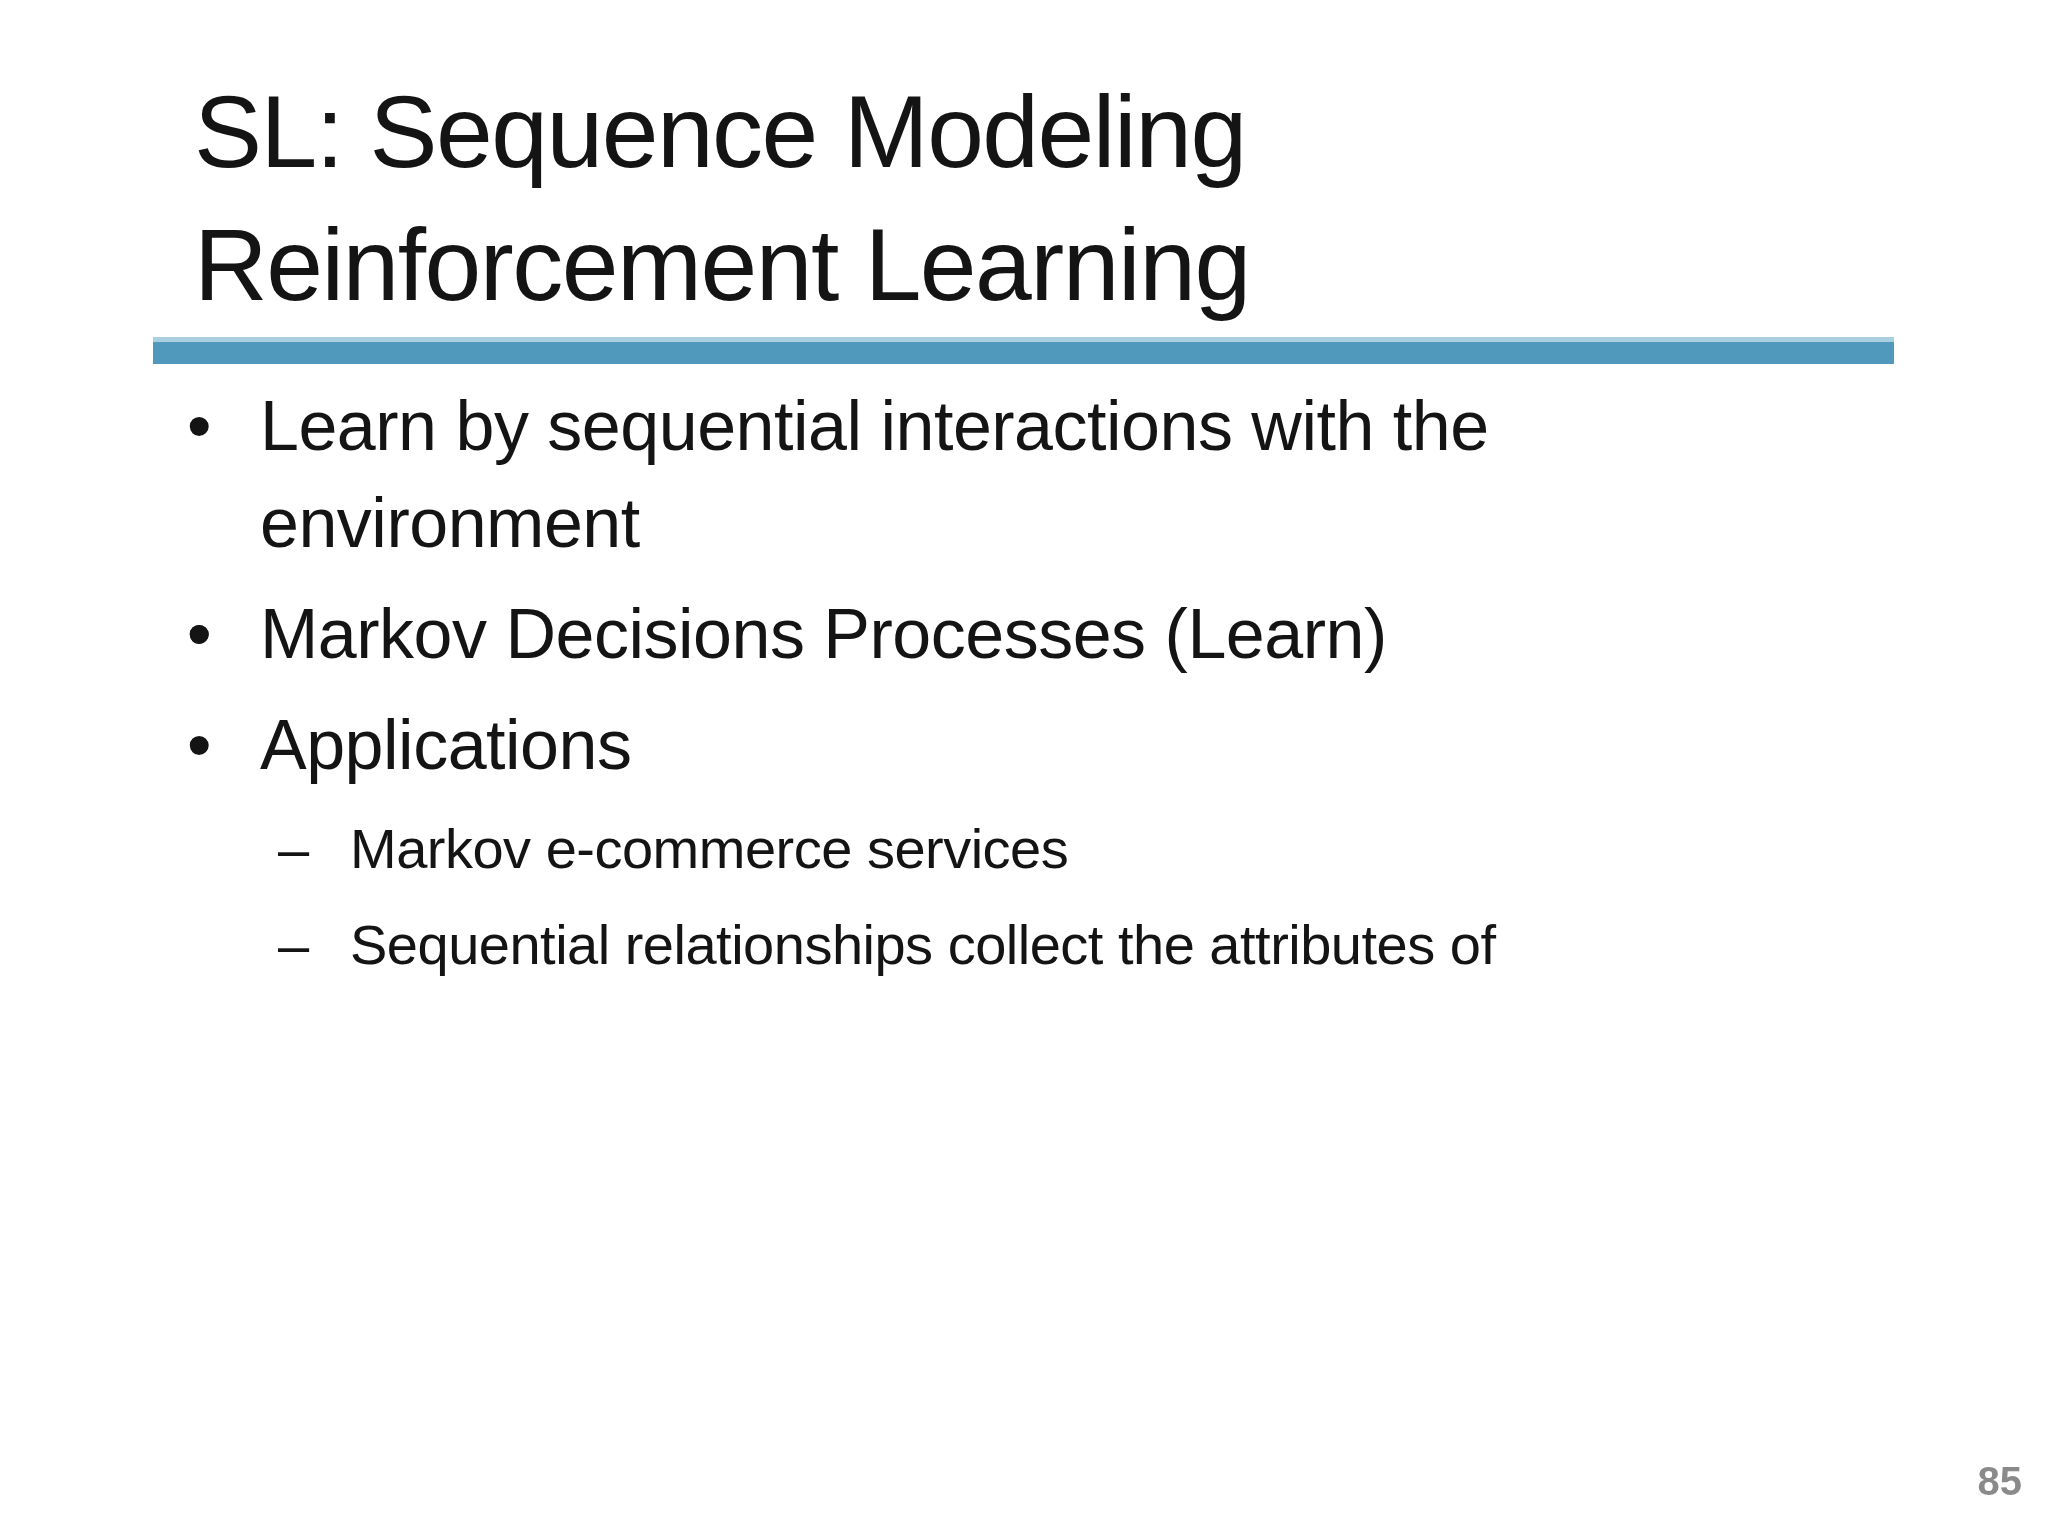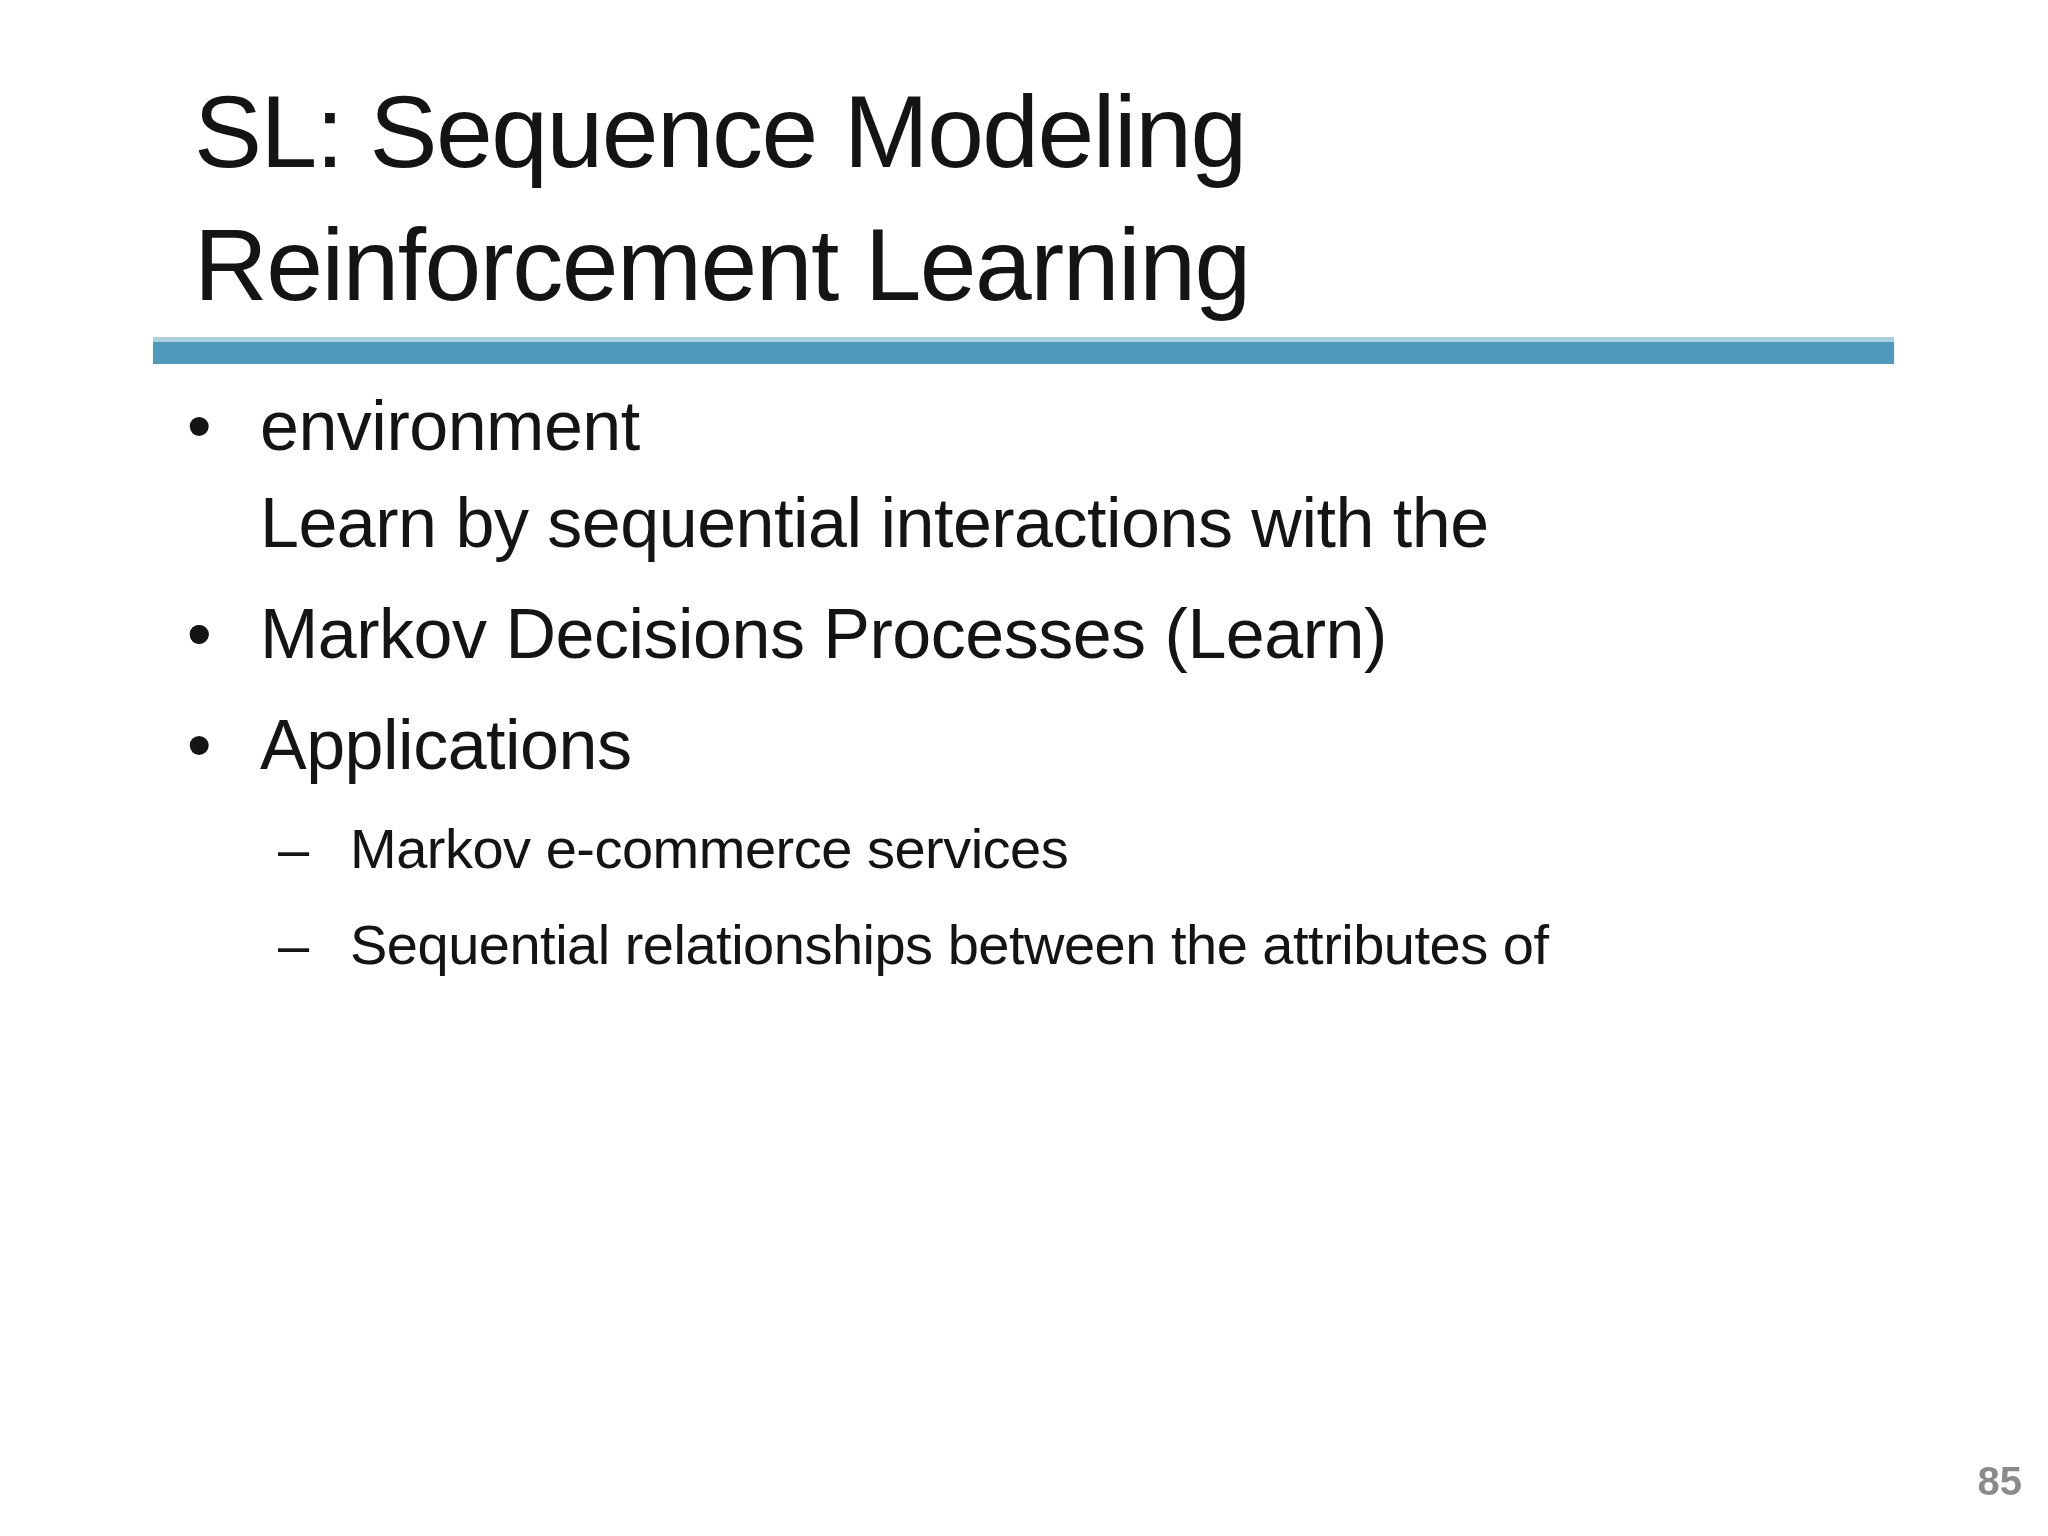--- a/index.html
+++ b/index.html
@@ -90,22 +90,22 @@
     <span class="tline">SL: Sequence Modeling</span>
     <span class="tline">Reinforcement Learning</span>
   </h1>
 
   <div class="accent-rule"></div>
 
   <ul class="bullets">
 
     <li class="b">
       <span class="marker">•</span>
+      <span class="bline">Learn by sequential interactions with the</span>
       <span class="bline">environment</span>
-      <span class="bline">Learn by sequential interactions with the</span>
     </li>
 
     <li class="b">
       <span class="marker">•</span>
     </li>
 
     <li class="b">
       <span class="marker">•</span>
       <span class="bline">Markov Decisions Processes (Learn)</span>
     </li>
@@ -115,20 +115,20 @@
       <span class="bline">Applications</span>
     </li>
 
     <li class="b sub">
       <span class="marker">–</span>
       <span class="bline">Markov e-commerce services</span>
     </li>
 
     <li class="b sub">
       <span class="marker">–</span>
-      <span class="bline">Sequential relationships between the attributes of</span>
+      <span class="bline">Sequential relationships collect the attributes of</span>
     </li>
 
   </ul>
 
   <div class="page-number">85</div>
 
 </div>
 
 </body></html>

